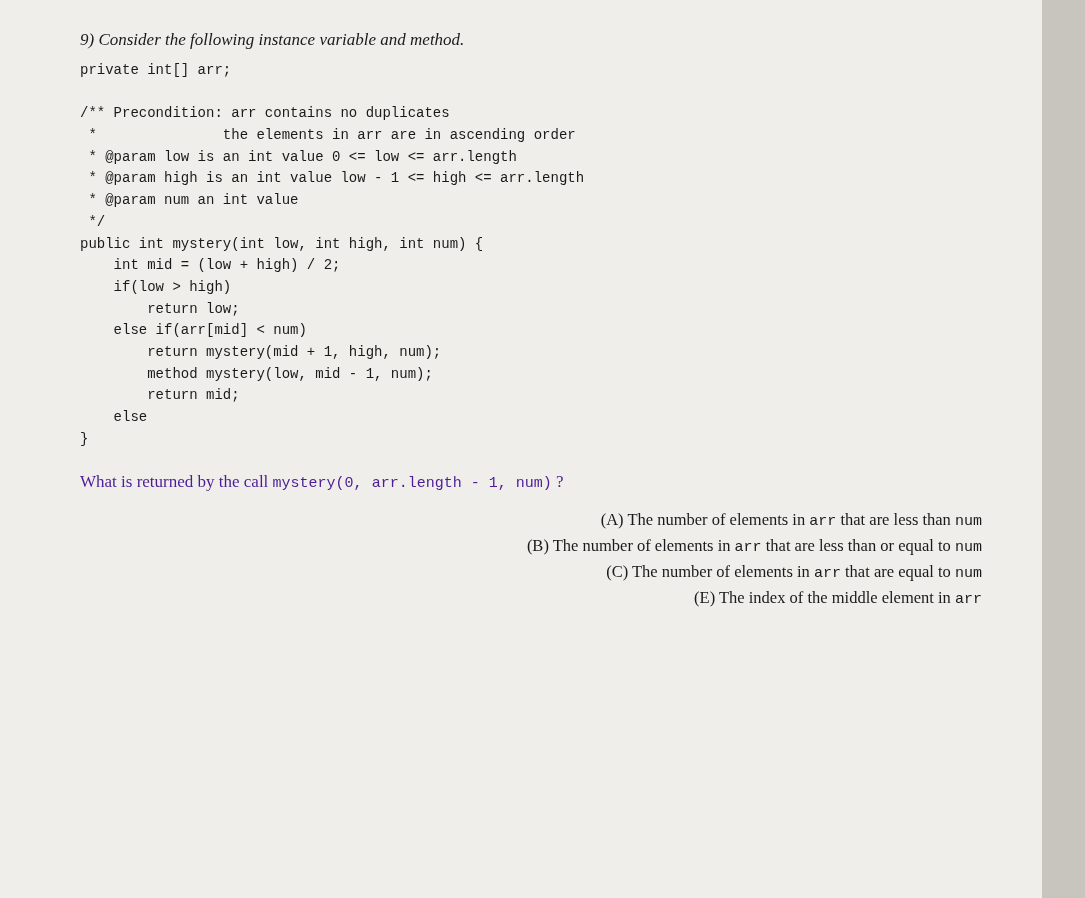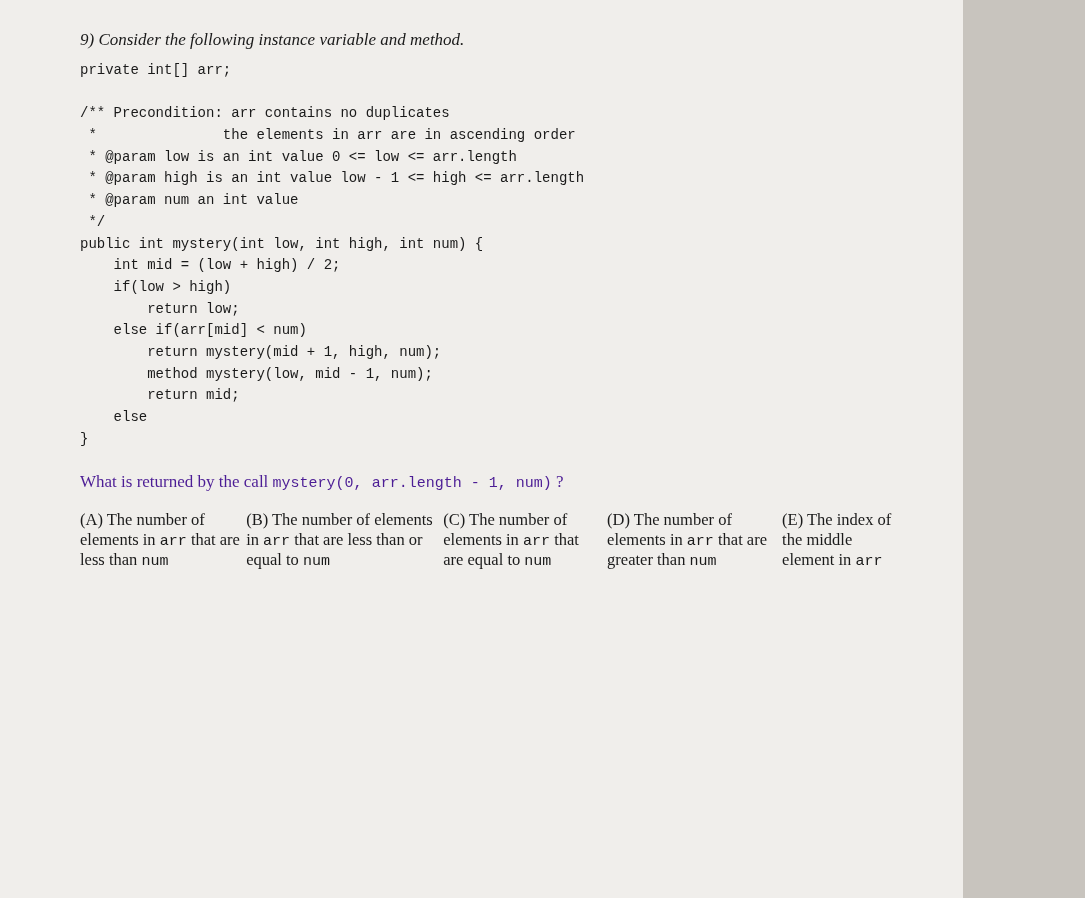--- a/index.html
+++ b/index.html
@@ -10,21 +10,21 @@
 
     body {
       width: 1085px;
       height: 898px;
       background-color: #c8c4be;
       font-family: Georgia, 'Times New Roman', serif;
       overflow: hidden;
     }
 
     .page {
-      width: 963px;
+      width: 1042px;
       height: 898px;
       background-color: #f0eeeb;
       position: relative;
       padding: 30px 60px 30px 80px;
       display: flex;
       flex-direction: column;
       gap: 0;
     }
 
     .question-header {
@@ -56,22 +56,23 @@
       font-family: Georgia, serif;
     }
 
     .question-text code {
       font-family: 'Courier New', Courier, monospace;
       font-size: 15px;
     }
 
     .options {
       display: flex;
-      flex-direction: row;
+      flex-direction: column;
       gap: 6px;
+      text-align: right;
     }
 
     .option {
       font-size: 16.5px;
       color: #1a1a1a;
       font-family: Georgia, serif;
     }
 
     .option code {
       font-family: 'Courier New', Courier, monospace;
@@ -119,23 +120,20 @@
     </div>
 
     <div class="option">
       <span>(B) The number of elements in </span><code>arr</code><span> that are less than or equal to </span><code>num</code>
     </div>
 
     <div class="option">
       <span>(C) The number of elements in </span><code>arr</code><span> that are equal to </span><code>num</code>
     </div>
 
-    <div class="option">
-      <span>(D) The number of elements in </span><code>arr</code><span> that are greater than </span><code>num</code>
-    </div>
 
     <div class="option">
       <span>(E) The index of the middle element in </span><code>arr</code>
     </div>
 
   </div>
 
 </div>
 
 </body></html>

